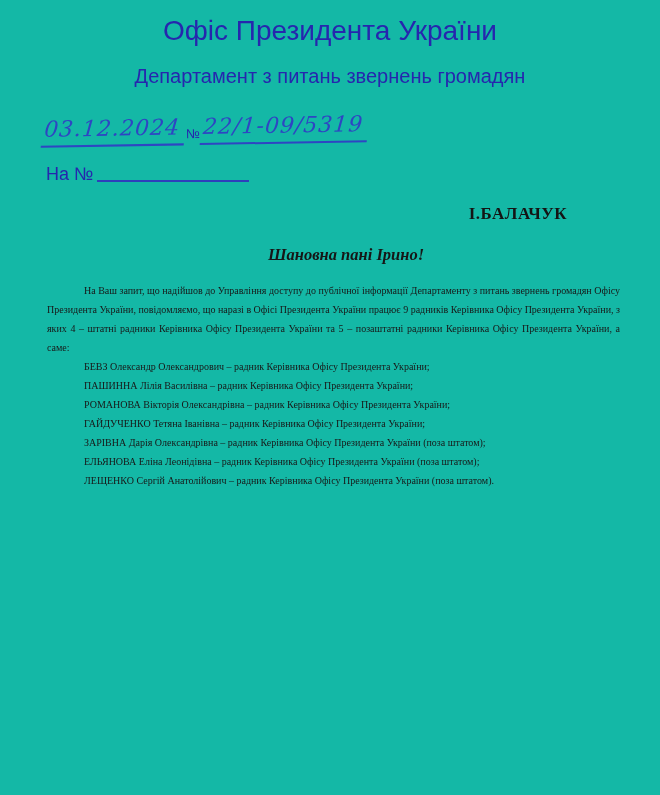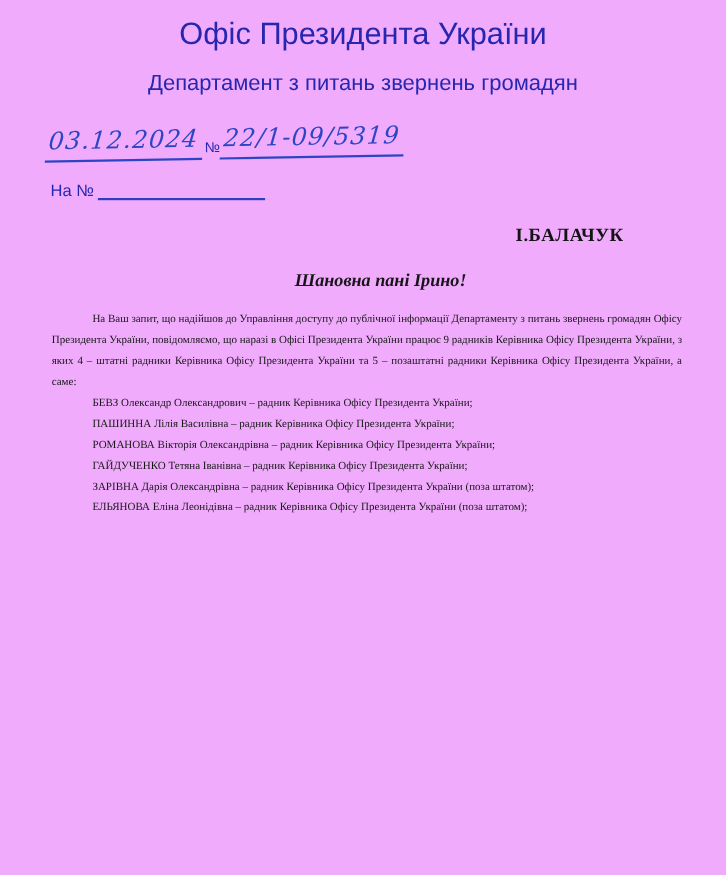--- a/index.html
+++ b/index.html
@@ -1,19 +1,19 @@
 <!DOCTYPE html>
 <html lang="uk"><head>
 <meta charset="utf-8">
 <style>
   html,body{margin:0;padding:0;background:#ffffff;}
   .page{
     position:relative;
     width:660px;height:795px;
-    background:#f0abfc;
+    background:#14b8a6;
     overflow:hidden;
     font-family:"Liberation Serif",serif;
     color:#1b1b1b;
   }
   
   .org-title{
     position:absolute;top:15px;left:0;right:0;
     text-align:center;
     font-family:"Liberation Sans",sans-serif;
     font-size:28px;line-height:32px;
@@ -49,21 +49,21 @@
     font-size:13px;
     color:#2626ae;
     margin:0 1px 4px 1px;
   }
   .reply-line{
     position:absolute;left:46px;top:166px;
     display:flex;align-items:flex-end;
   }
   .reply-label{
     font-family:"Liberation Sans",sans-serif;
-    font-size:15px;line-height:16px;
+    font-size:18px;line-height:16px;
     color:#2626ae;
     white-space:nowrap;
   }
   .reply-blank{
     width:152px;height:14px;
     border-bottom:2px solid #2e3fbb;
     margin-left:4px;
   }
   .signer{
     position:absolute;top:166px;right:93px;
@@ -119,15 +119,16 @@
   <div class="salutation">Шановна пані Ірино!</div>
 
   <div class="body-text">
     <p>На Ваш запит, що надійшов до Управління доступу до публічної інформації Департаменту з питань звернень громадян Офісу Президента України, повідомляємо, що наразі в Офісі Президента України працює 9 радників Керівника Офісу Президента України, з яких 4 – штатні радники Керівника Офісу Президента України та 5 – позаштатні радники Керівника Офісу Президента України, а саме:</p>
     <p>БЕВЗ Олександр Олександрович – радник Керівника Офісу Президента України;</p>
     <p>ПАШИННА Лілія Василівна – радник Керівника Офісу Президента України;</p>
     <p>РОМАНОВА Вікторія Олександрівна – радник Керівника Офісу Президента України;</p>
     <p>ГАЙДУЧЕНКО Тетяна Іванівна – радник Керівника Офісу Президента України;</p>
     <p>ЗАРІВНА Дарія Олександрівна – радник Керівника Офісу Президента України (поза штатом);</p>
     <p>ЕЛЬЯНОВА Еліна Леонідівна – радник Керівника Офісу Президента України (поза штатом);</p>
+    <p>ЛЕЩЕНКО Сергій Анатолійович – радник Керівника Офісу Президента України (поза штатом).</p>
   </div>
 
 </div>
 
 </body></html>

